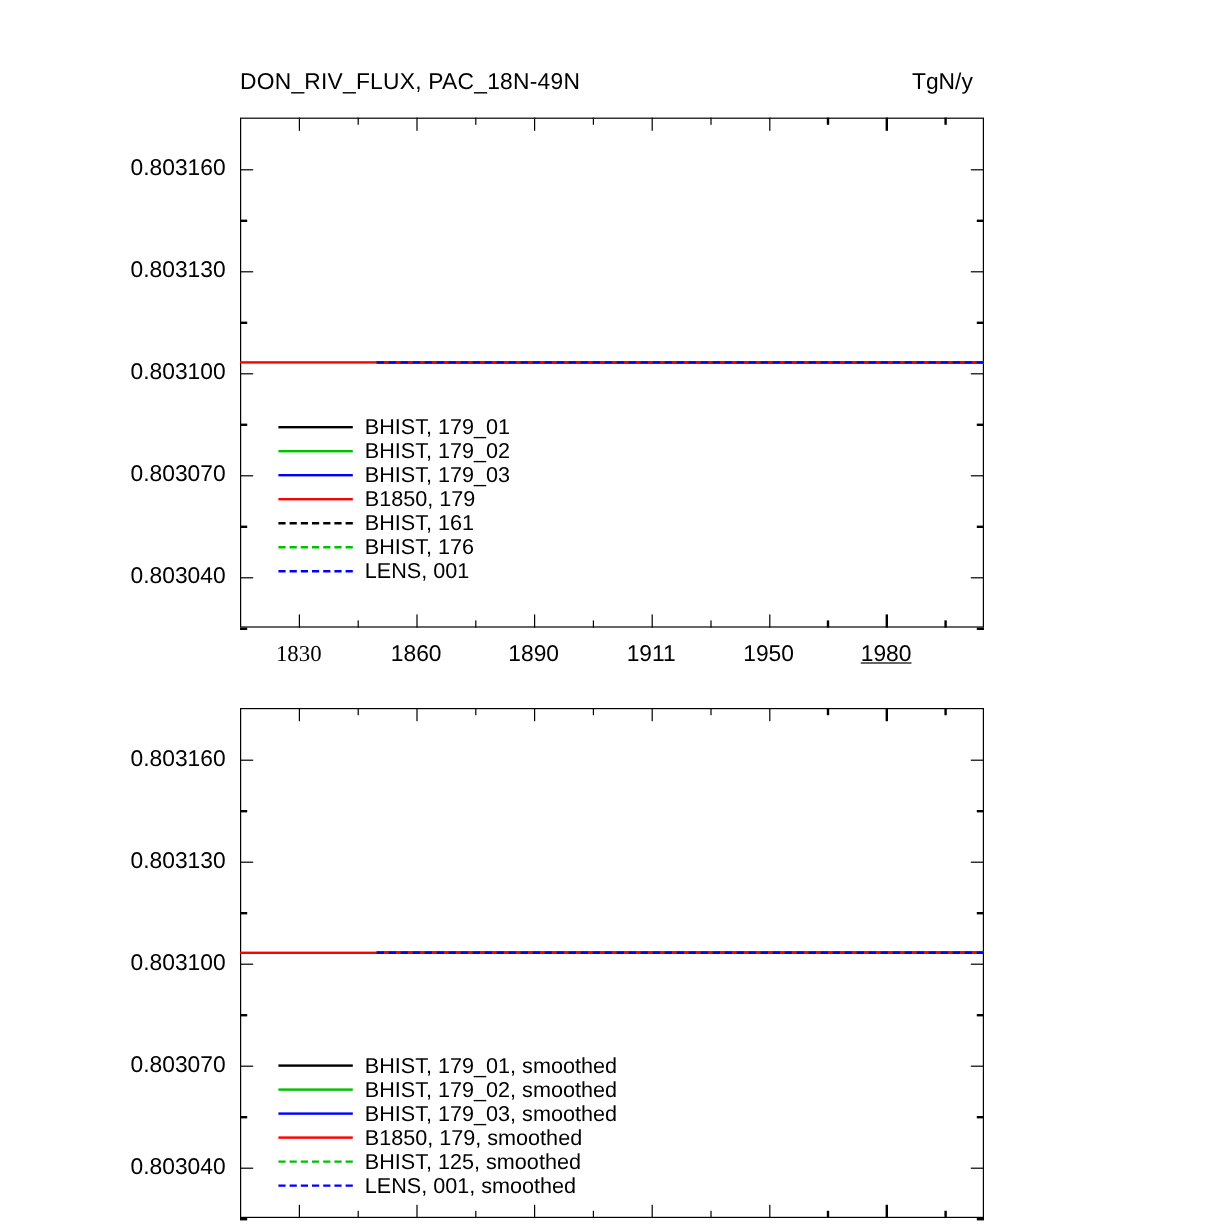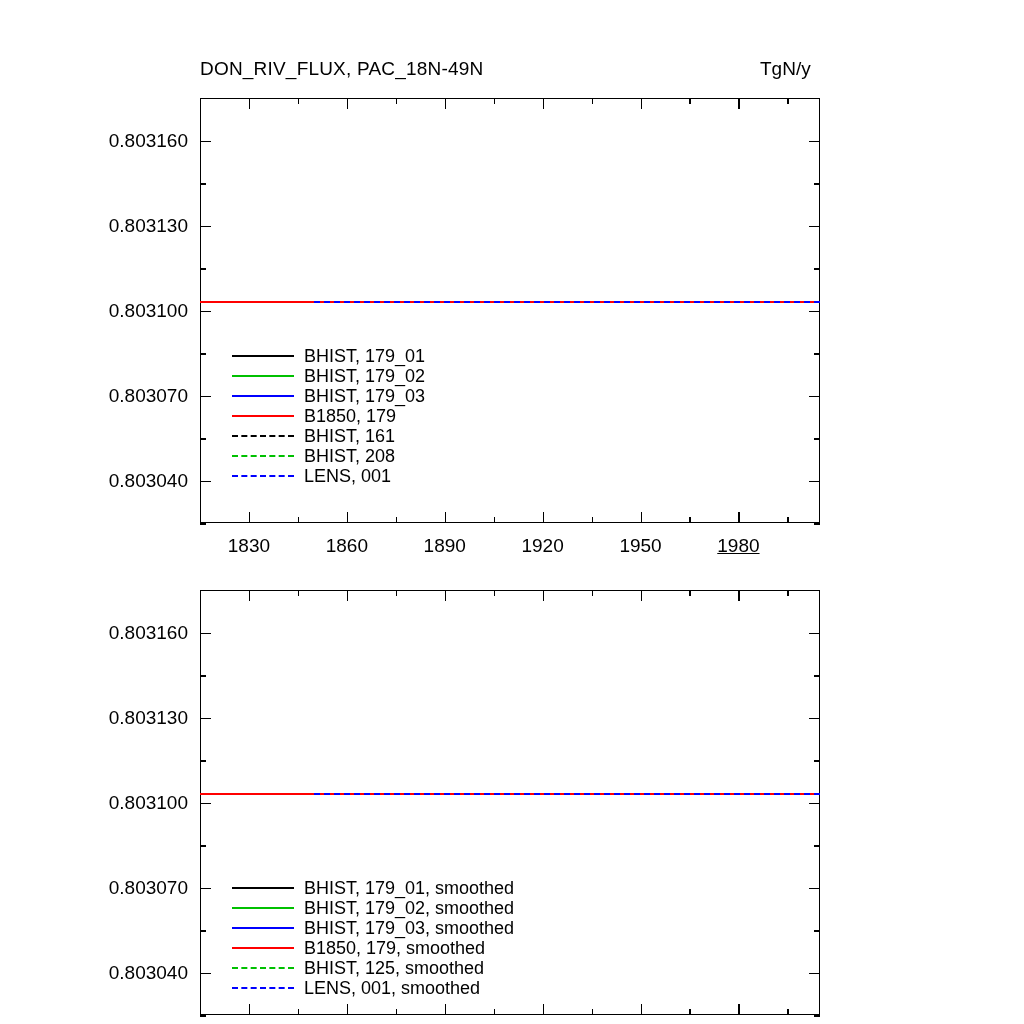--- a/index.html
+++ b/index.html
@@ -157,30 +157,30 @@
         <div class="tick-y-minor-left" style="top: 170px;"></div>
         <div class="tick-y-minor-right" style="top: 170px;"></div>
         <div class="tick-y-minor-left" style="top: 255px;"></div>
         <div class="tick-y-minor-right" style="top: 255px;"></div>
         <div class="tick-y-minor-left" style="top: 340px;"></div>
         <div class="tick-y-minor-right" style="top: 340px;"></div>
         <div class="tick-y-minor-left" style="top: 425px;"></div>
         <div class="tick-y-minor-right" style="top: 425px;"></div>
         <div class="tick tick-x-bottom" style="left: 48.9474px;"></div>
         <div class="tick tick-x-top" style="left: 48.9474px;"></div>
-        <div class="xlabel" style="left: 48.9474px;">1830</div>
+        <div class="xlabel" style="left: 48.9474px; font-family: Liberation Serif, serif;">1830</div>
         <div class="tick tick-x-bottom" style="left: 146.842px;"></div>
         <div class="tick tick-x-top" style="left: 146.842px;"></div>
         <div class="xlabel" style="left: 146.842px;">1860</div>
         <div class="tick tick-x-bottom" style="left: 244.737px;"></div>
         <div class="tick tick-x-top" style="left: 244.737px;"></div>
         <div class="xlabel" style="left: 244.737px;">1890</div>
         <div class="tick tick-x-bottom" style="left: 342.632px;"></div>
         <div class="tick tick-x-top" style="left: 342.632px;"></div>
-        <div class="xlabel" style="left: 342.632px;">1920</div>
+        <div class="xlabel" style="left: 342.632px;">1911</div>
         <div class="tick tick-x-bottom" style="left: 440.526px;"></div>
         <div class="tick tick-x-top" style="left: 440.526px;"></div>
         <div class="xlabel" style="left: 440.526px;">1950</div>
         <div class="tick tick-x-bottom" style="left: 538.421px;"></div>
         <div class="tick tick-x-top" style="left: 538.421px;"></div>
         <div class="xlabel" style="left: 538.421px; text-decoration: underline;">1980</div>
         <div class="tick-x-minor-bottom" style="left: 97.8947px;"></div>
         <div class="tick-x-minor-top" style="left: 97.8947px;"></div>
         <div class="tick-x-minor-bottom" style="left: 195.789px;"></div>
         <div class="tick-x-minor-top" style="left: 195.789px;"></div>
@@ -218,21 +218,21 @@
         <div class="legend-row">
           <div class="legend-swatch" style="border-top-color: rgb(255, 0, 0); border-top-style: solid;"></div>
           <div class="legend-text">B1850, 179</div>
         </div>
         <div class="legend-row">
           <div class="legend-swatch" style="border-top: 2.5px dashed rgb(0, 0, 0);"></div>
           <div class="legend-text">BHIST, 161</div>
         </div>
         <div class="legend-row">
           <div class="legend-swatch" style="border-top: 2.5px dashed rgb(0, 192, 0);"></div>
-          <div class="legend-text">BHIST, 208</div>
+          <div class="legend-text">BHIST, 176</div>
         </div>
         <div class="legend-row">
           <div class="legend-swatch" style="border-top: 2.5px dashed rgb(0, 0, 255);"></div>
           <div class="legend-text">LENS, 001</div>
         </div>
       </div>
   </div>
 
   <div class="panel" id="panel-bottom">
     <div class="plot-frame"></div>

